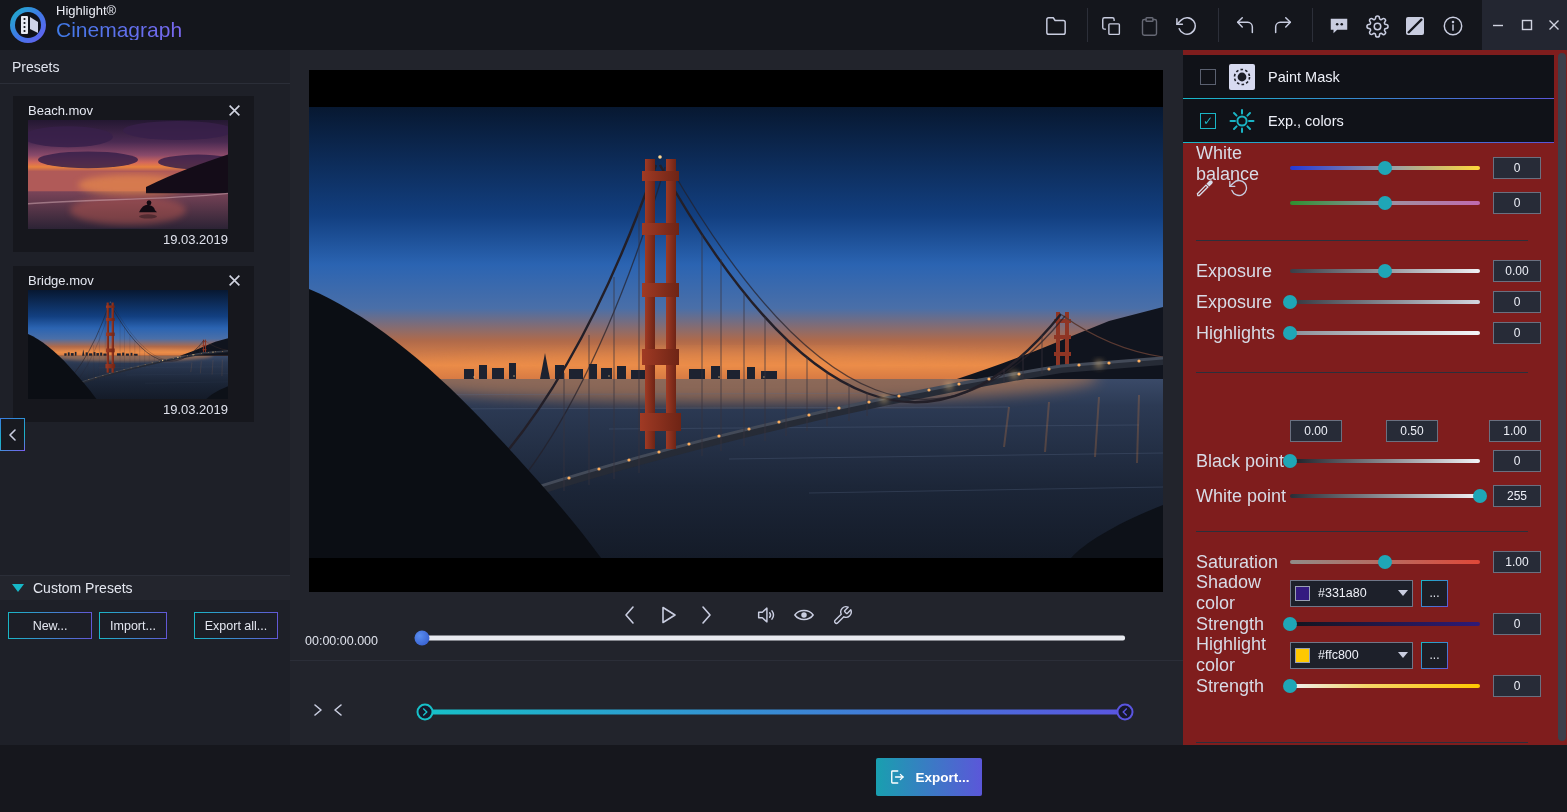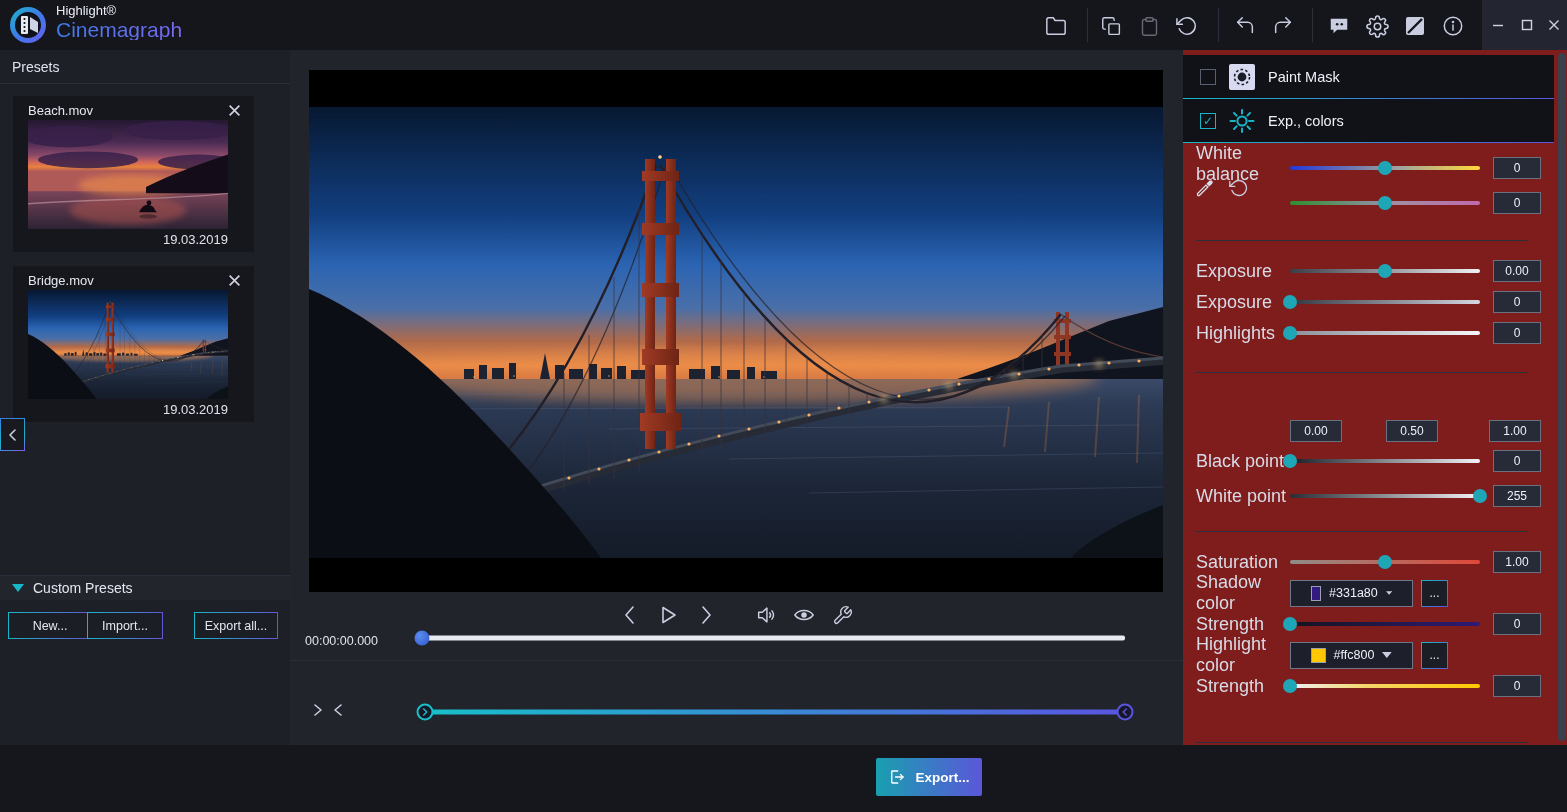--- a/index.html
+++ b/index.html
@@ -93,21 +93,21 @@
   .tr-exp{background:linear-gradient(90deg,#3a3d46,#f0f1f5);}
   .tr-sh{background:linear-gradient(90deg,#34373f,#d4d7e0);}
   .tr-hl{background:linear-gradient(90deg,#8c9099,#f6f7fa);}
   .tr-lev{background:#eef0f4;}
   .tr-bp{background:linear-gradient(90deg,#1c1e26,#f2f3f7);}
   .tr-wp{background:linear-gradient(90deg,#2a2d36,#f2f3f7);}
   .tr-sat{background:linear-gradient(90deg,#908c88,#e04838);}
   .tr-shstr{background:linear-gradient(90deg,#14151d,#2e1a78);}
   .tr-histr{background:linear-gradient(90deg,#eef0f6,#f5d76a 40%,#ffc800);}
   .dropdown{width:123px;height:27px;background:#1d202a;border:1px solid #707688;display:flex;align-items:center;
-     padding:0 20px;gap:8px;cursor:pointer;}
+     padding:0 4px;gap:8px;cursor:pointer;}
   .swatch{width:15px;height:15px;border:1px solid #9aa0b4;}
   .dd-text{flex:1;font-size:12.5px;color:#eef0f8;}
   .more-btn{width:27px;height:27px;margin-left:8px;background:#1c1e26;color:#e4e7f0;font-size:12px;
      display:flex;align-items:center;justify-content:center;cursor:pointer;
      border:1px solid;border-image:linear-gradient(135deg,#19b6c6,#6257d6)1;}
   #rp-scrollbar{position:absolute;right:1px;top:3px;width:8px;height:688px;border-radius:4px;background:#3b3f4b;cursor:pointer;}
   .wb-icons{position:absolute;left:13px;top:128px;display:flex;gap:14px;}
   .wb-icons > div{cursor:pointer;}
 </style>
 </head>
@@ -456,21 +456,21 @@
       <svg width="10" height="12" viewBox="0 0 10 12" class="ic">
           <polyline points="7 1 2 6 7 11"></polyline>
         </svg>
     </div>
 
     <div id="presets-header">
       <span class="tri"></span>
       <span class="txt">Custom Presets</span>
     </div>
     <div class="preset-btn" style="left:8px;width:84px">New...</div>
-    <div class="preset-btn" style="left:87px;width:76px">Import...</div>
+    <div class="preset-btn" style="left:99px;width:68px">Import...</div>
     <div class="preset-btn" style="left:194px;width:84px">Export all...</div>
   </div>
 
   <div id="center">
     <div id="preview">
       <svg id="video" viewBox="0 0 854 451" preserveAspectRatio="none">
           <use href="#bridge-scene"></use>
         </svg>
     </div>
 

